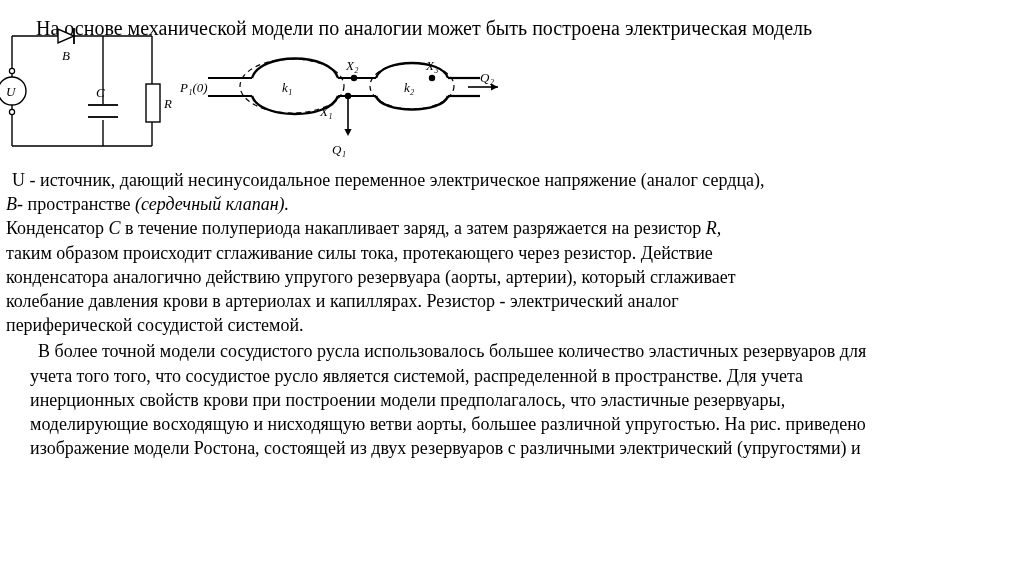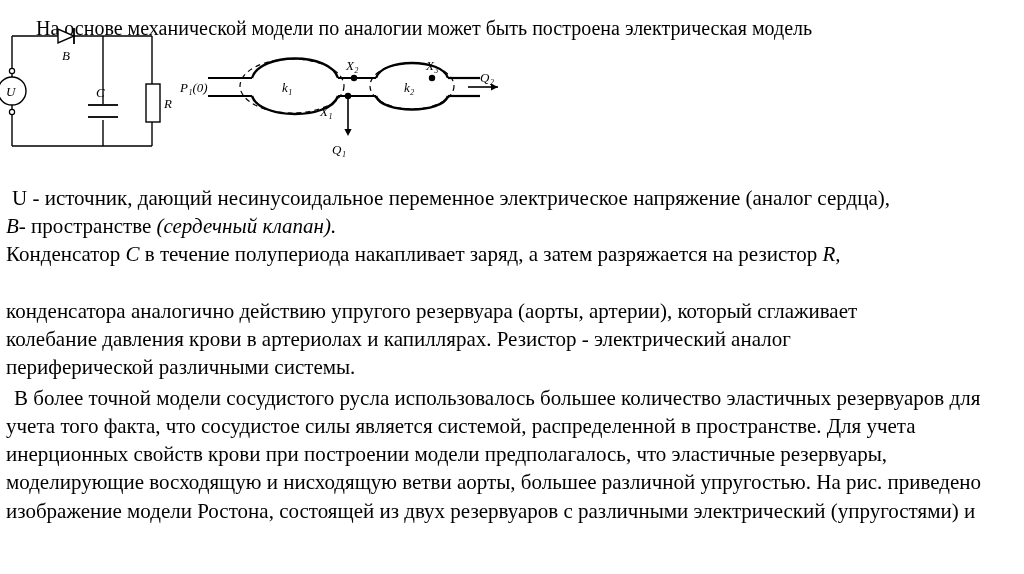--- a/index.html
+++ b/index.html
@@ -42,34 +42,34 @@
     top: 0px;
   }
   .reservoir-fig {
     position: absolute;
     left: 180px;
     top: 20px;
   }
   .body-text {
     position: absolute;
     left: 6px;
-    top: 184px;
+    top: 168px;
     width: 1012px;
-    font-size: 21px;
+    font-size: 18px;
     line-height: 1.345;
   }
   .para {
     margin: 0;
     padding: 0;
   }
   .para + .para {
     margin-top: 2px;
   }
   .p1 { text-indent: 6px; }
-  .p3 { text-indent: 8px; }
+  .p3 { text-indent: 8px; margin-left: 24px; }
   i { font-style: italic; }
   .nowrapline { white-space: nowrap; }
   svg { display: block; }
   .glyph { font-family: "Liberation Serif", serif; font-style: italic; }
 </style>
 </head>
 <body>
 
 <div class="page">
 
@@ -151,28 +151,28 @@
       </svg>
     </div>
   </div>
 
   <div class="body-text">
 
     <p class="para p1">
       <span class="nowrapline"> U - источник, дающий несинусоидальное переменное электрическое напряжение (аналог сердца),</span><br>
       <i>B</i><span>- пространстве </span><i>(сердечный клапан).</i><br>
       <span>Конденсатор </span><i>C</i><span> в течение полупериода накапливает заряд, а затем разряжается на резистор </span><i>R,</i><br>
-      <br>
+      <span>таким образом происходит сглаживание силы тока, протекающего через резистор. Действие</span><br>
       <span>конденсатора аналогично действию упругого резервуара (аорты, артерии), который сглаживает</span><br>
       <span>колебание давления крови в артериолах и капиллярах. Резистор - электрический аналог</span><br>
-      <span>периферической различными системы.</span>
+      <span>периферической сосудистой системой.</span>
     </p>
 
     <p class="para p3">
       <span> В более точной модели сосудистого русла использовалось большее количество эластичных резервуаров для</span><br>
-      <span>учета того факта, что сосудистое силы является системой, распределенной в пространстве. Для учета</span><br>
+      <span>учета того того, что сосудистое русло является системой, распределенной в пространстве. Для учета</span><br>
       <span>инерционных свойств крови при построении модели предполагалось, что эластичные резервуары,</span><br>
       <span>моделирующие восходящую и нисходящую ветви аорты, большее различной упругостью. На рис. приведено</span><br>
       <span>изображение модели Ростона, состоящей из двух резервуаров с различными электрический (упругостями) и</span><br>
     </p>
 
   </div>
 </div>
 
 </body></html>

